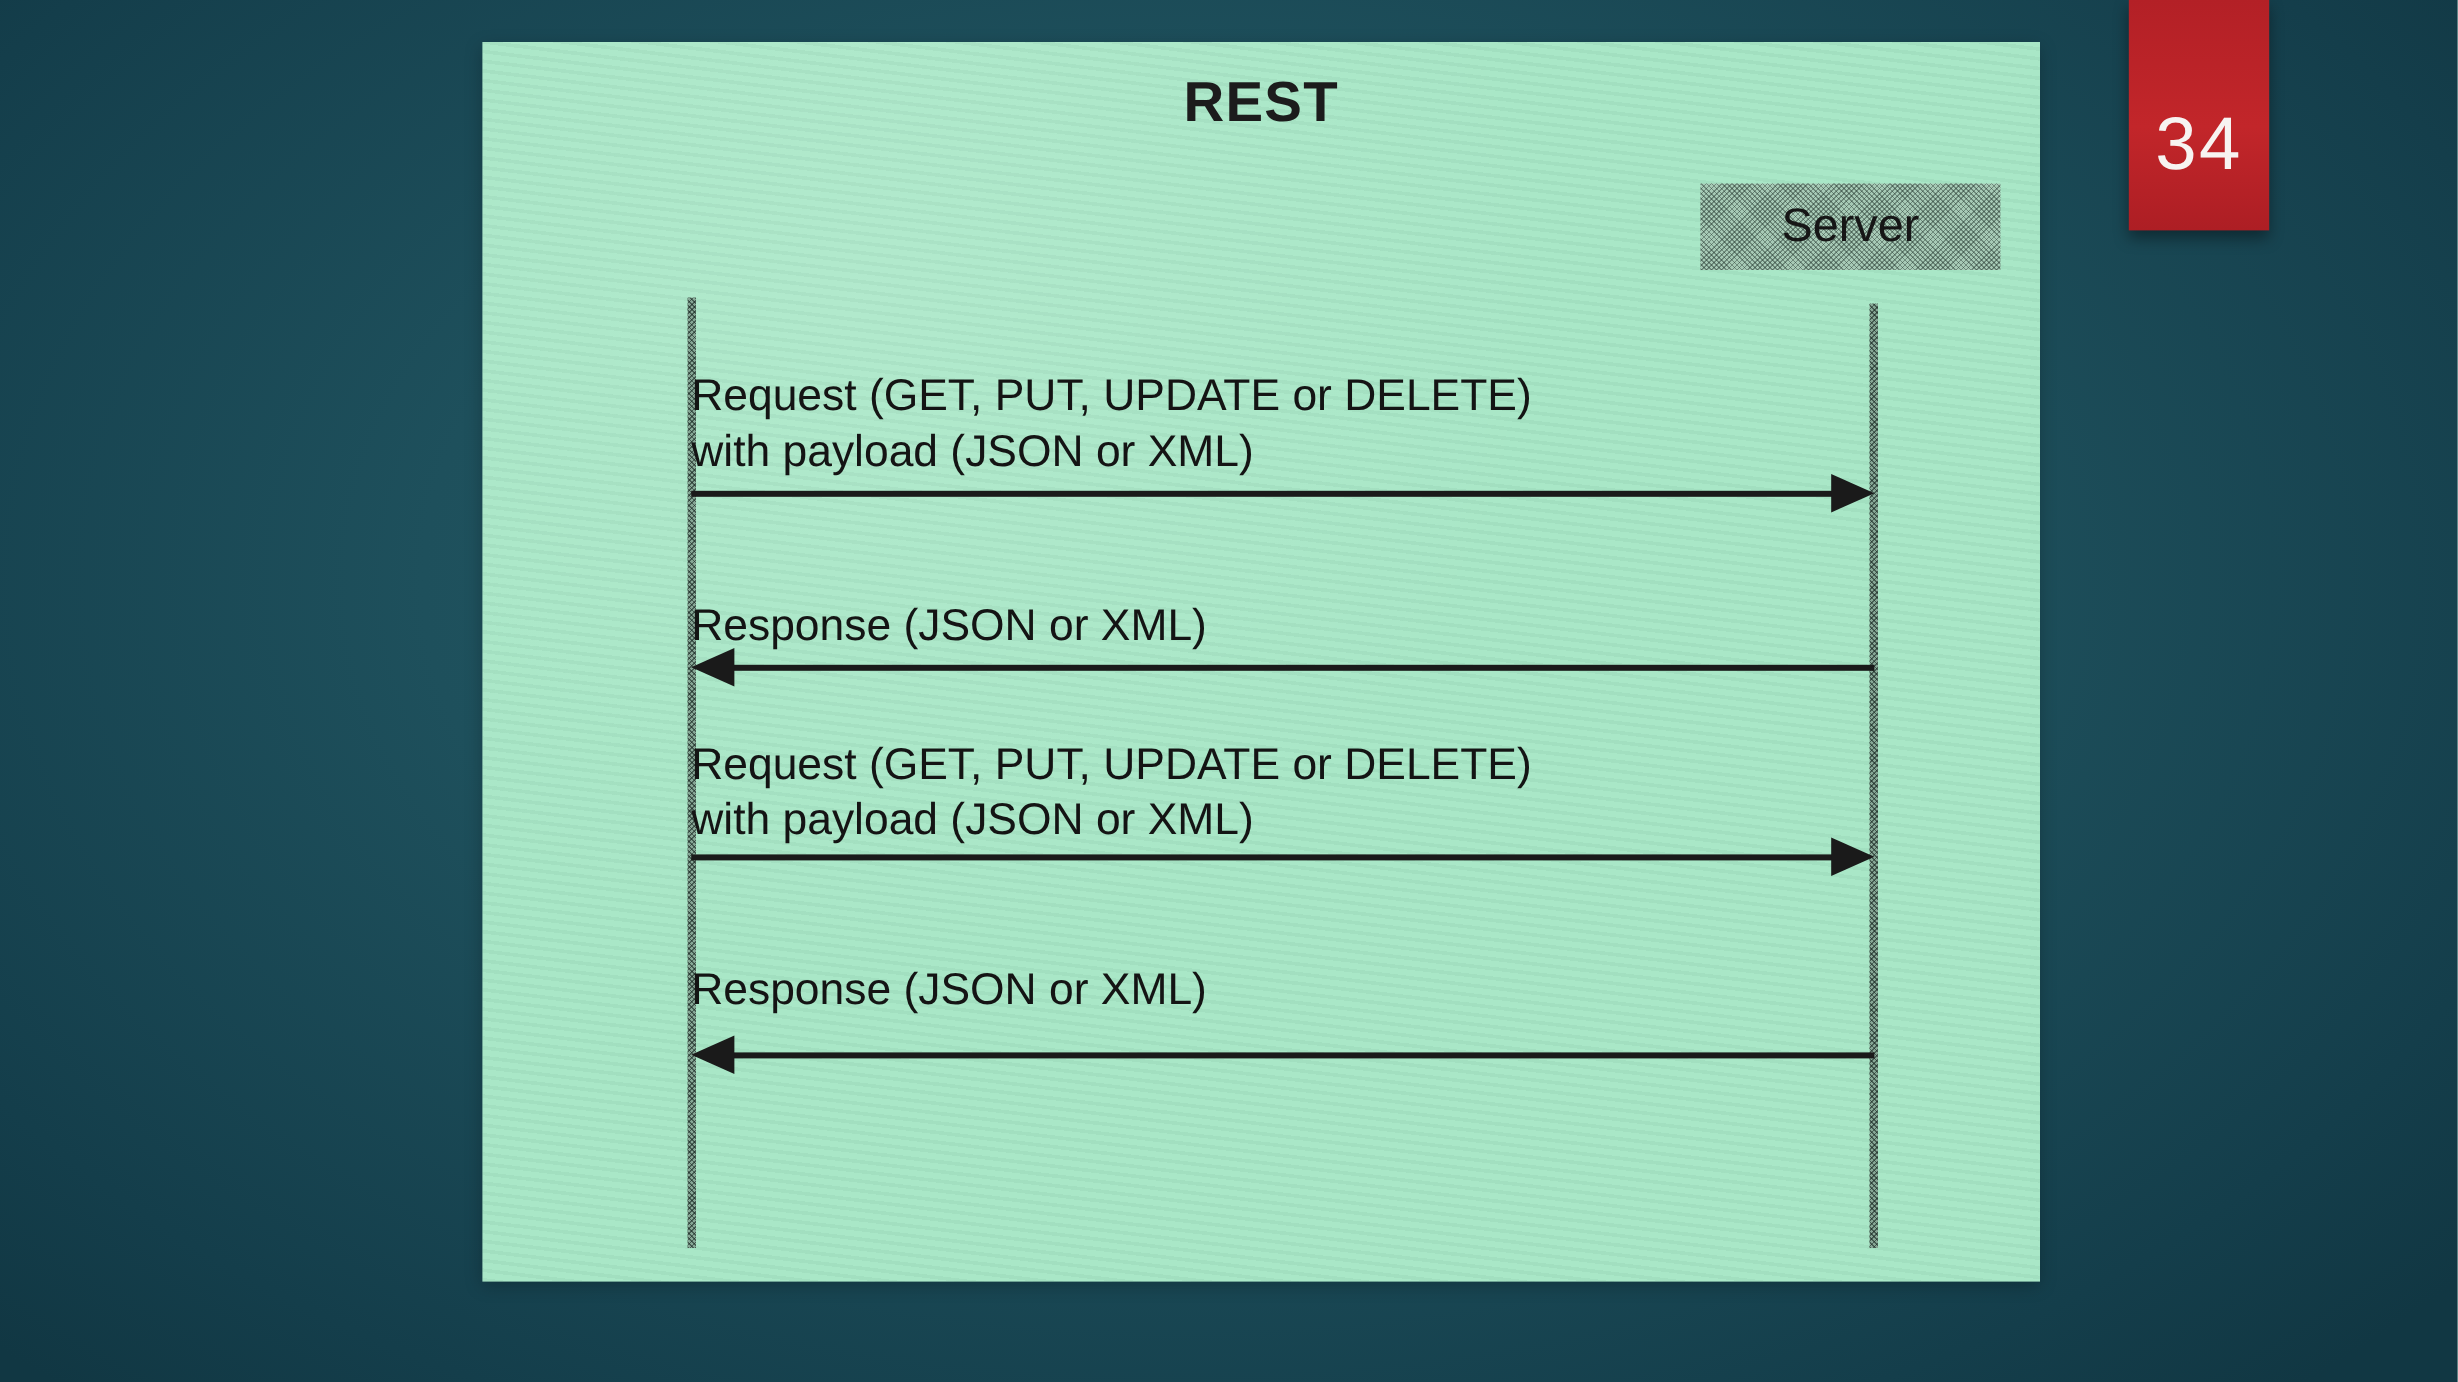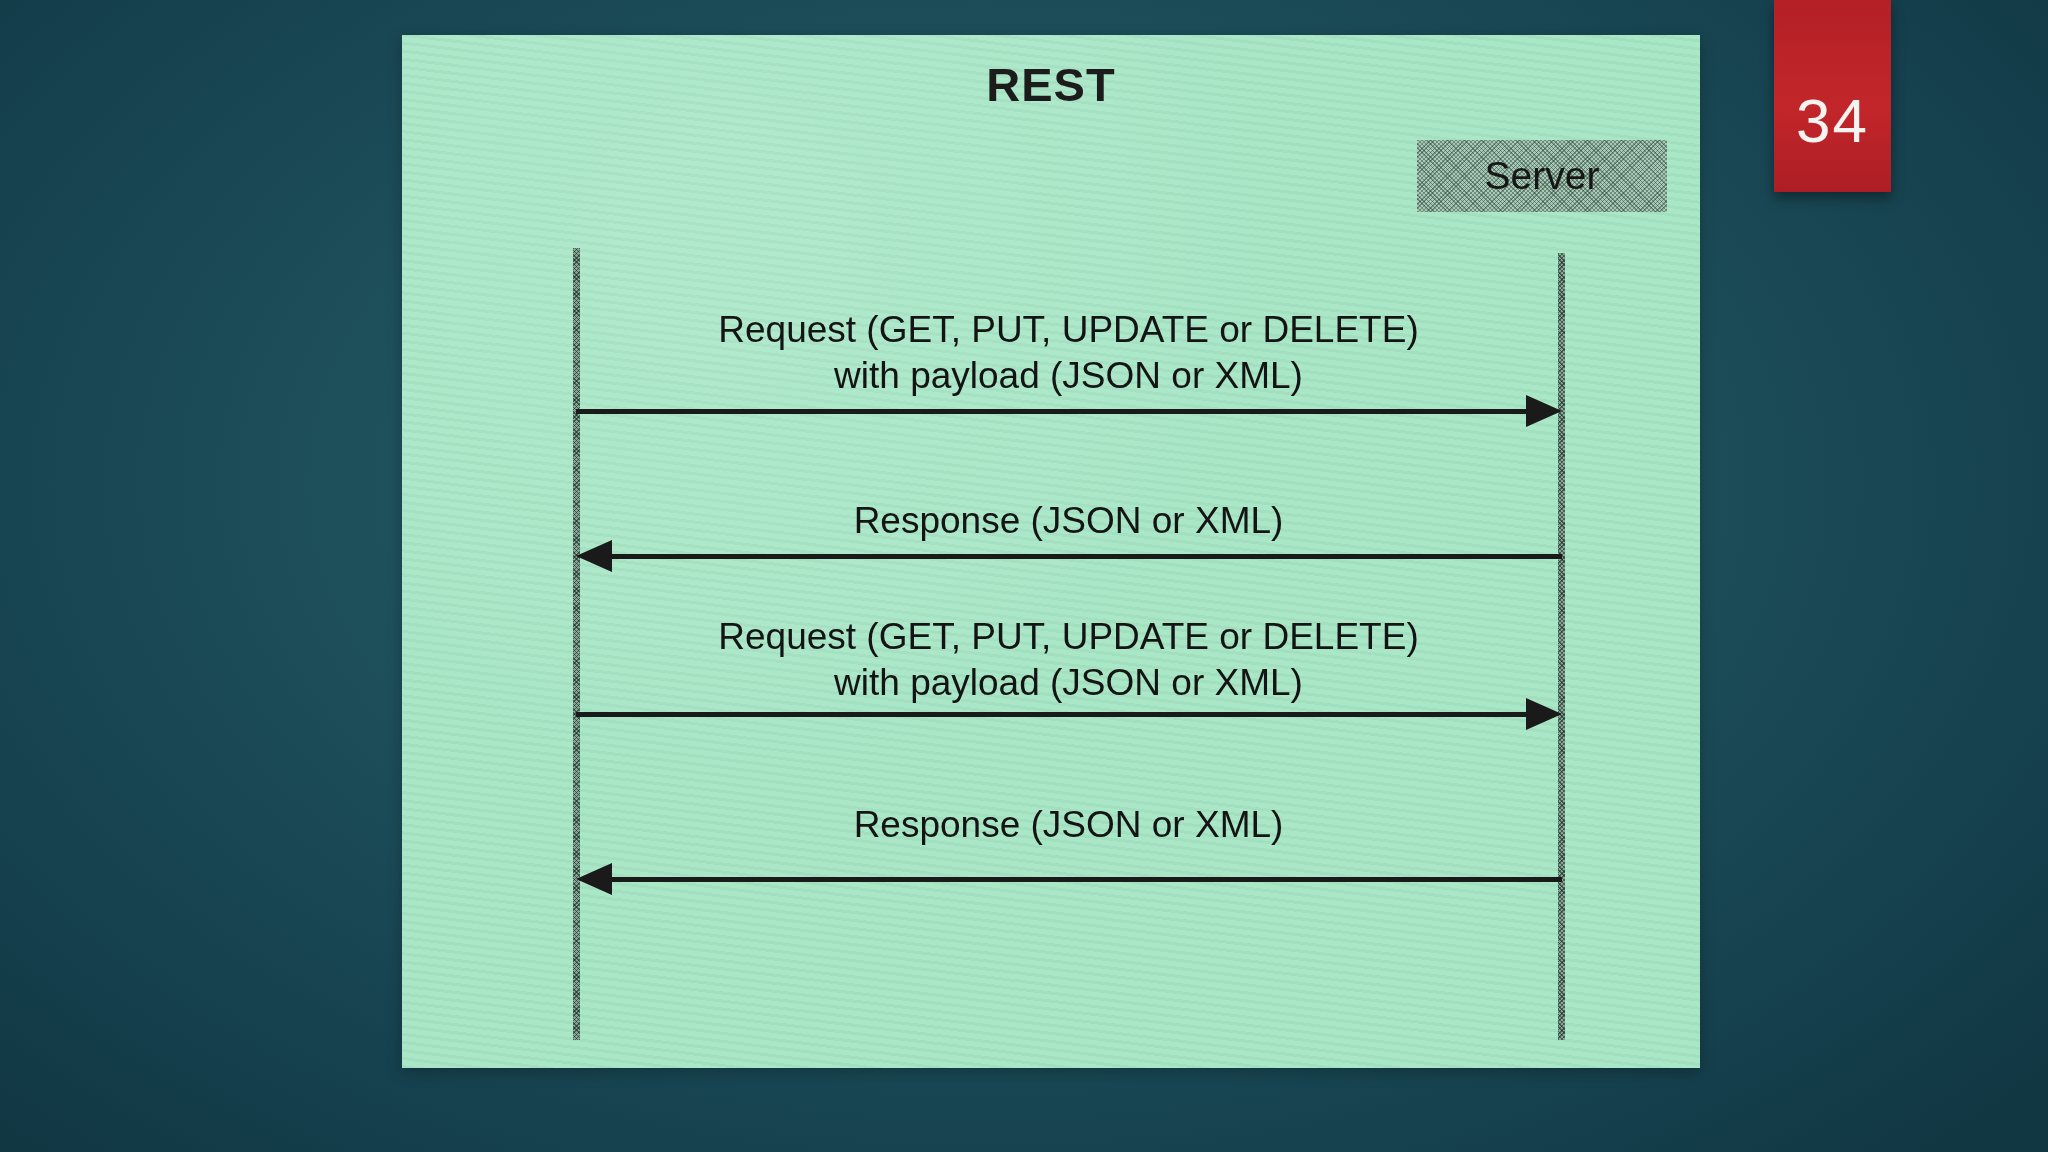--- a/index.html
+++ b/index.html
@@ -42,40 +42,40 @@
     justify-content: center;
     background-color: #a7cab6;
     background-image:
       repeating-linear-gradient(45deg,  rgba(25,42,35,0.40) 0 1px, transparent 1px 3px),
       repeating-linear-gradient(135deg, rgba(25,42,35,0.40) 0 1px, transparent 1px 3px);
     color: #161616;
     font-size: 39px;
     font-weight: 400;
   }
   .actor-client { left: 36px;  top: 111px; width: 247px; height: 74px; }
-  .actor-server { left: 1015px; top: 105px; width: 250px; height: 72px; }
+  .actor-server { left: 1015px; top: 118px; width: 250px; height: 72px; }
 
   
   .lifeline {
     position: absolute;
     width: 7px;
     background-color: #86a695;
     background-image:
       repeating-linear-gradient(45deg,  rgba(20,35,30,0.55) 0 1px, transparent 1px 3px),
       repeating-linear-gradient(135deg, rgba(20,35,30,0.55) 0 1px, transparent 1px 3px);
   }
   .lifeline-client { left: 171px;  top: 213px; height: 792px; }
   .lifeline-server { left: 1156px; top: 218px; height: 787px; }
 
   
   .msg-label {
     position: absolute;
     left: 174px;
     width: 985px;
-    text-align: center;
+    text-align: left;
     font-size: 37px;
     line-height: 46px;
     font-weight: 400;
     color: #141414;
   }
   .label-req1 { top: 272px; }
   .label-res1 { top: 463px; }
   .label-req2 { top: 579px; }
   .label-res2 { top: 767px; }
 

